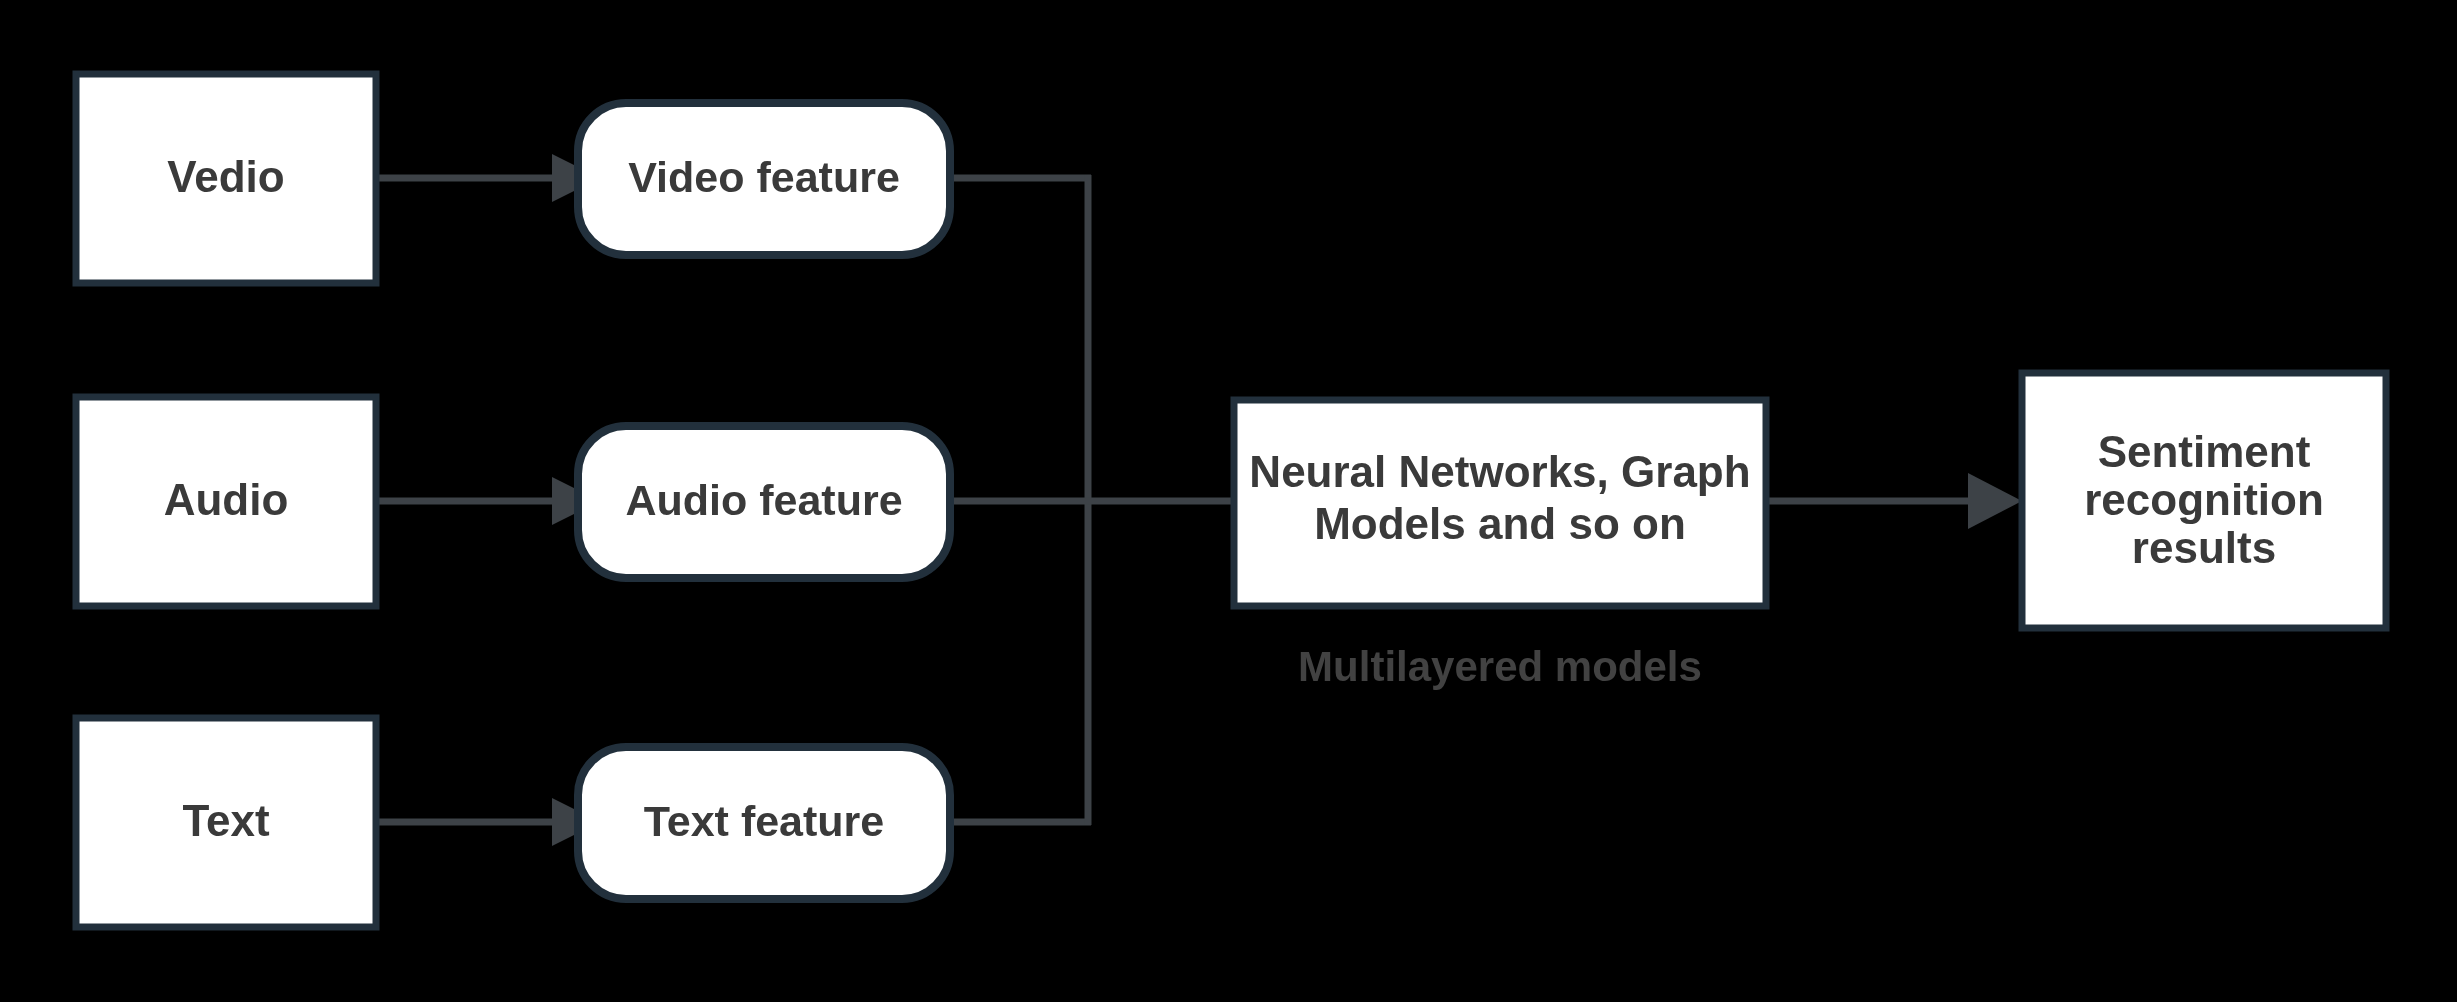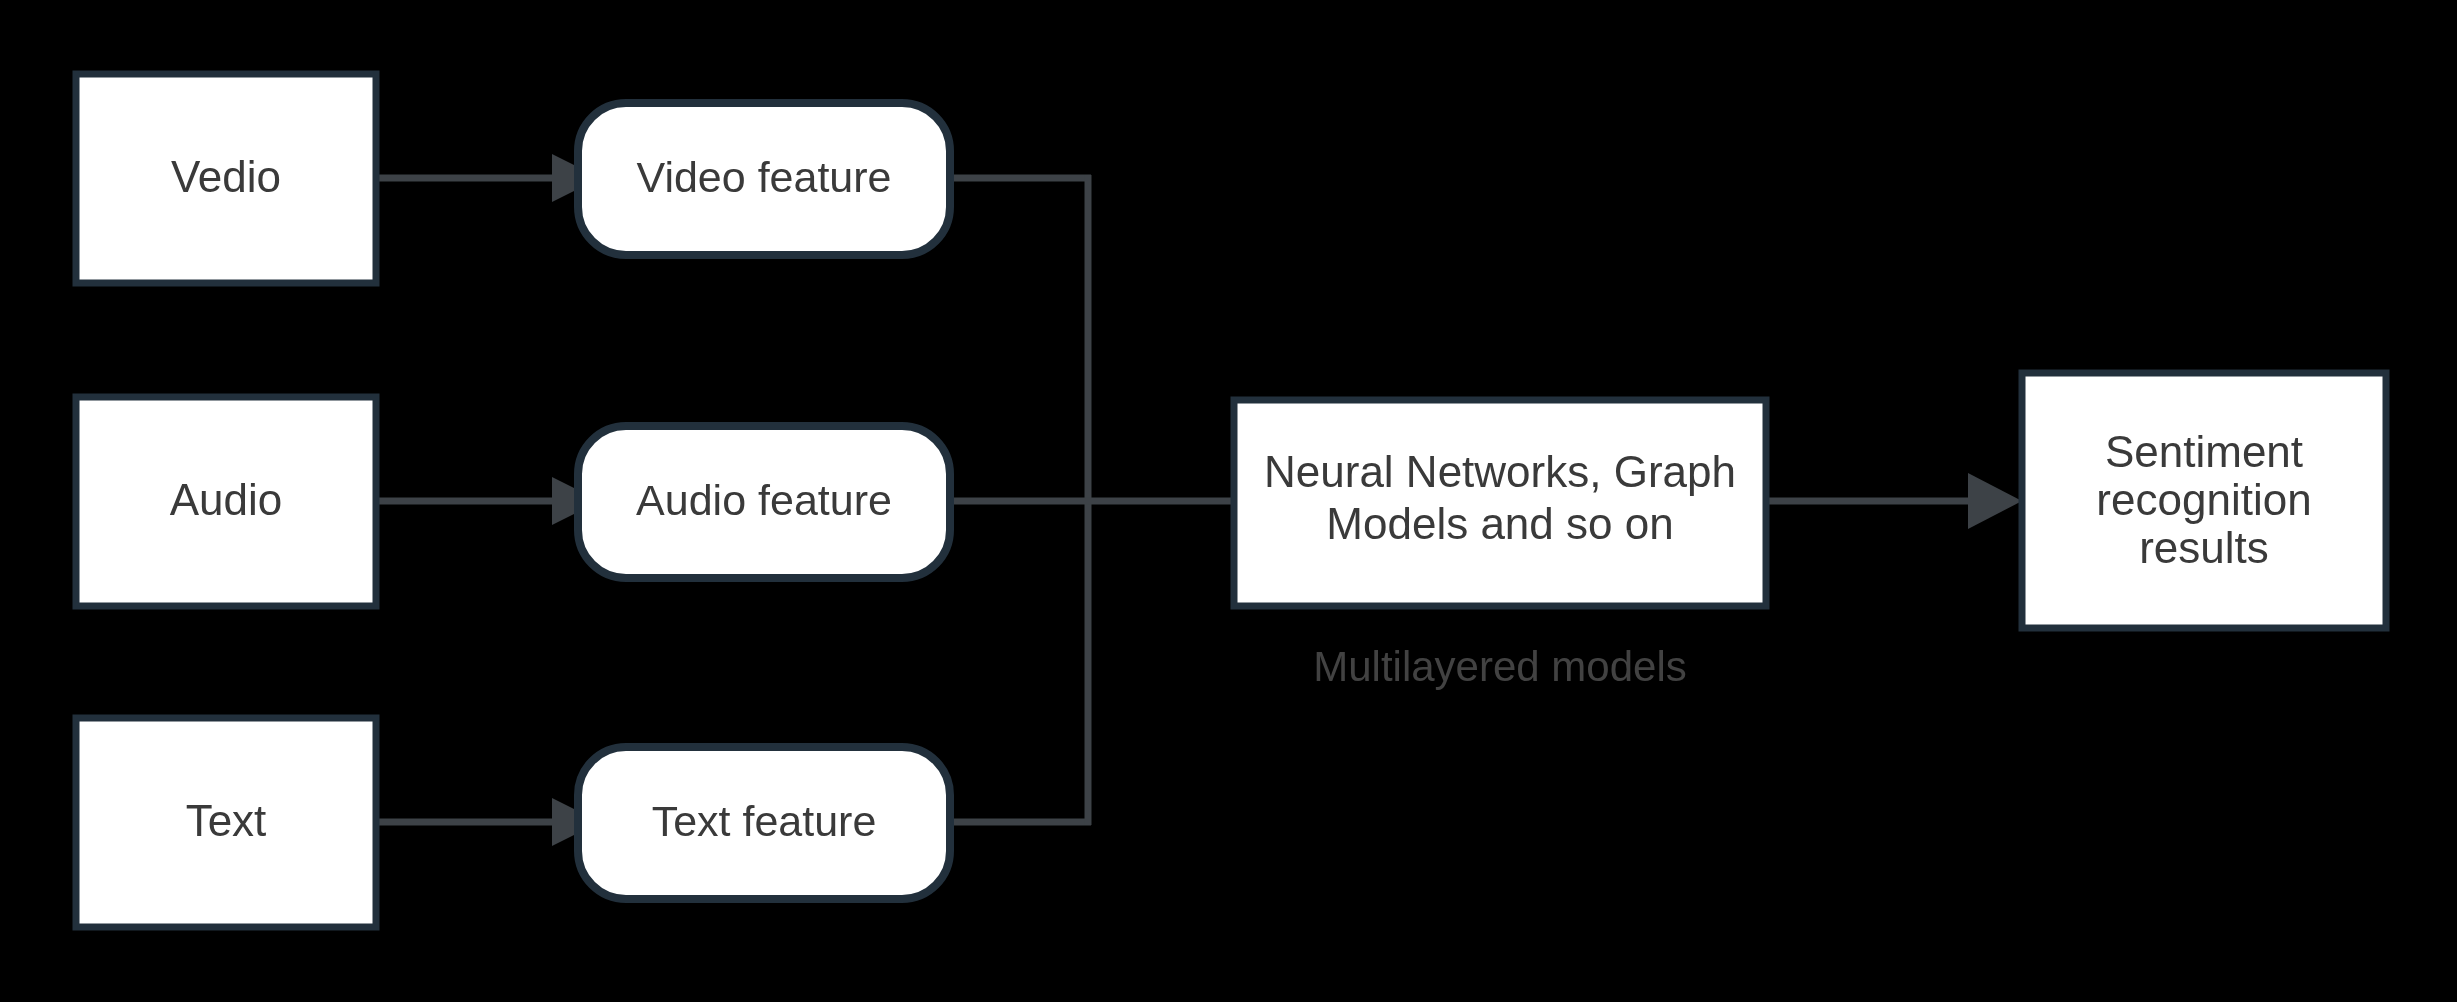--- a/index.html
+++ b/index.html
@@ -11,20 +11,21 @@
     width: 2457px;
     height: 1002px;
     overflow: hidden;
     font-family: "Liberation Sans", sans-serif;
   }
   #diagram-root {
     position: relative;
     width: 2457px;
     height: 1002px;
     background: #a16207;
+    font-weight: bold;
   }
   svg#flow {
     display: block;
     width: 2457px;
     height: 1002px;
   }
   .node-shape {
     fill: #ffffff;
     stroke: #22303c;
     stroke-width: 7;

